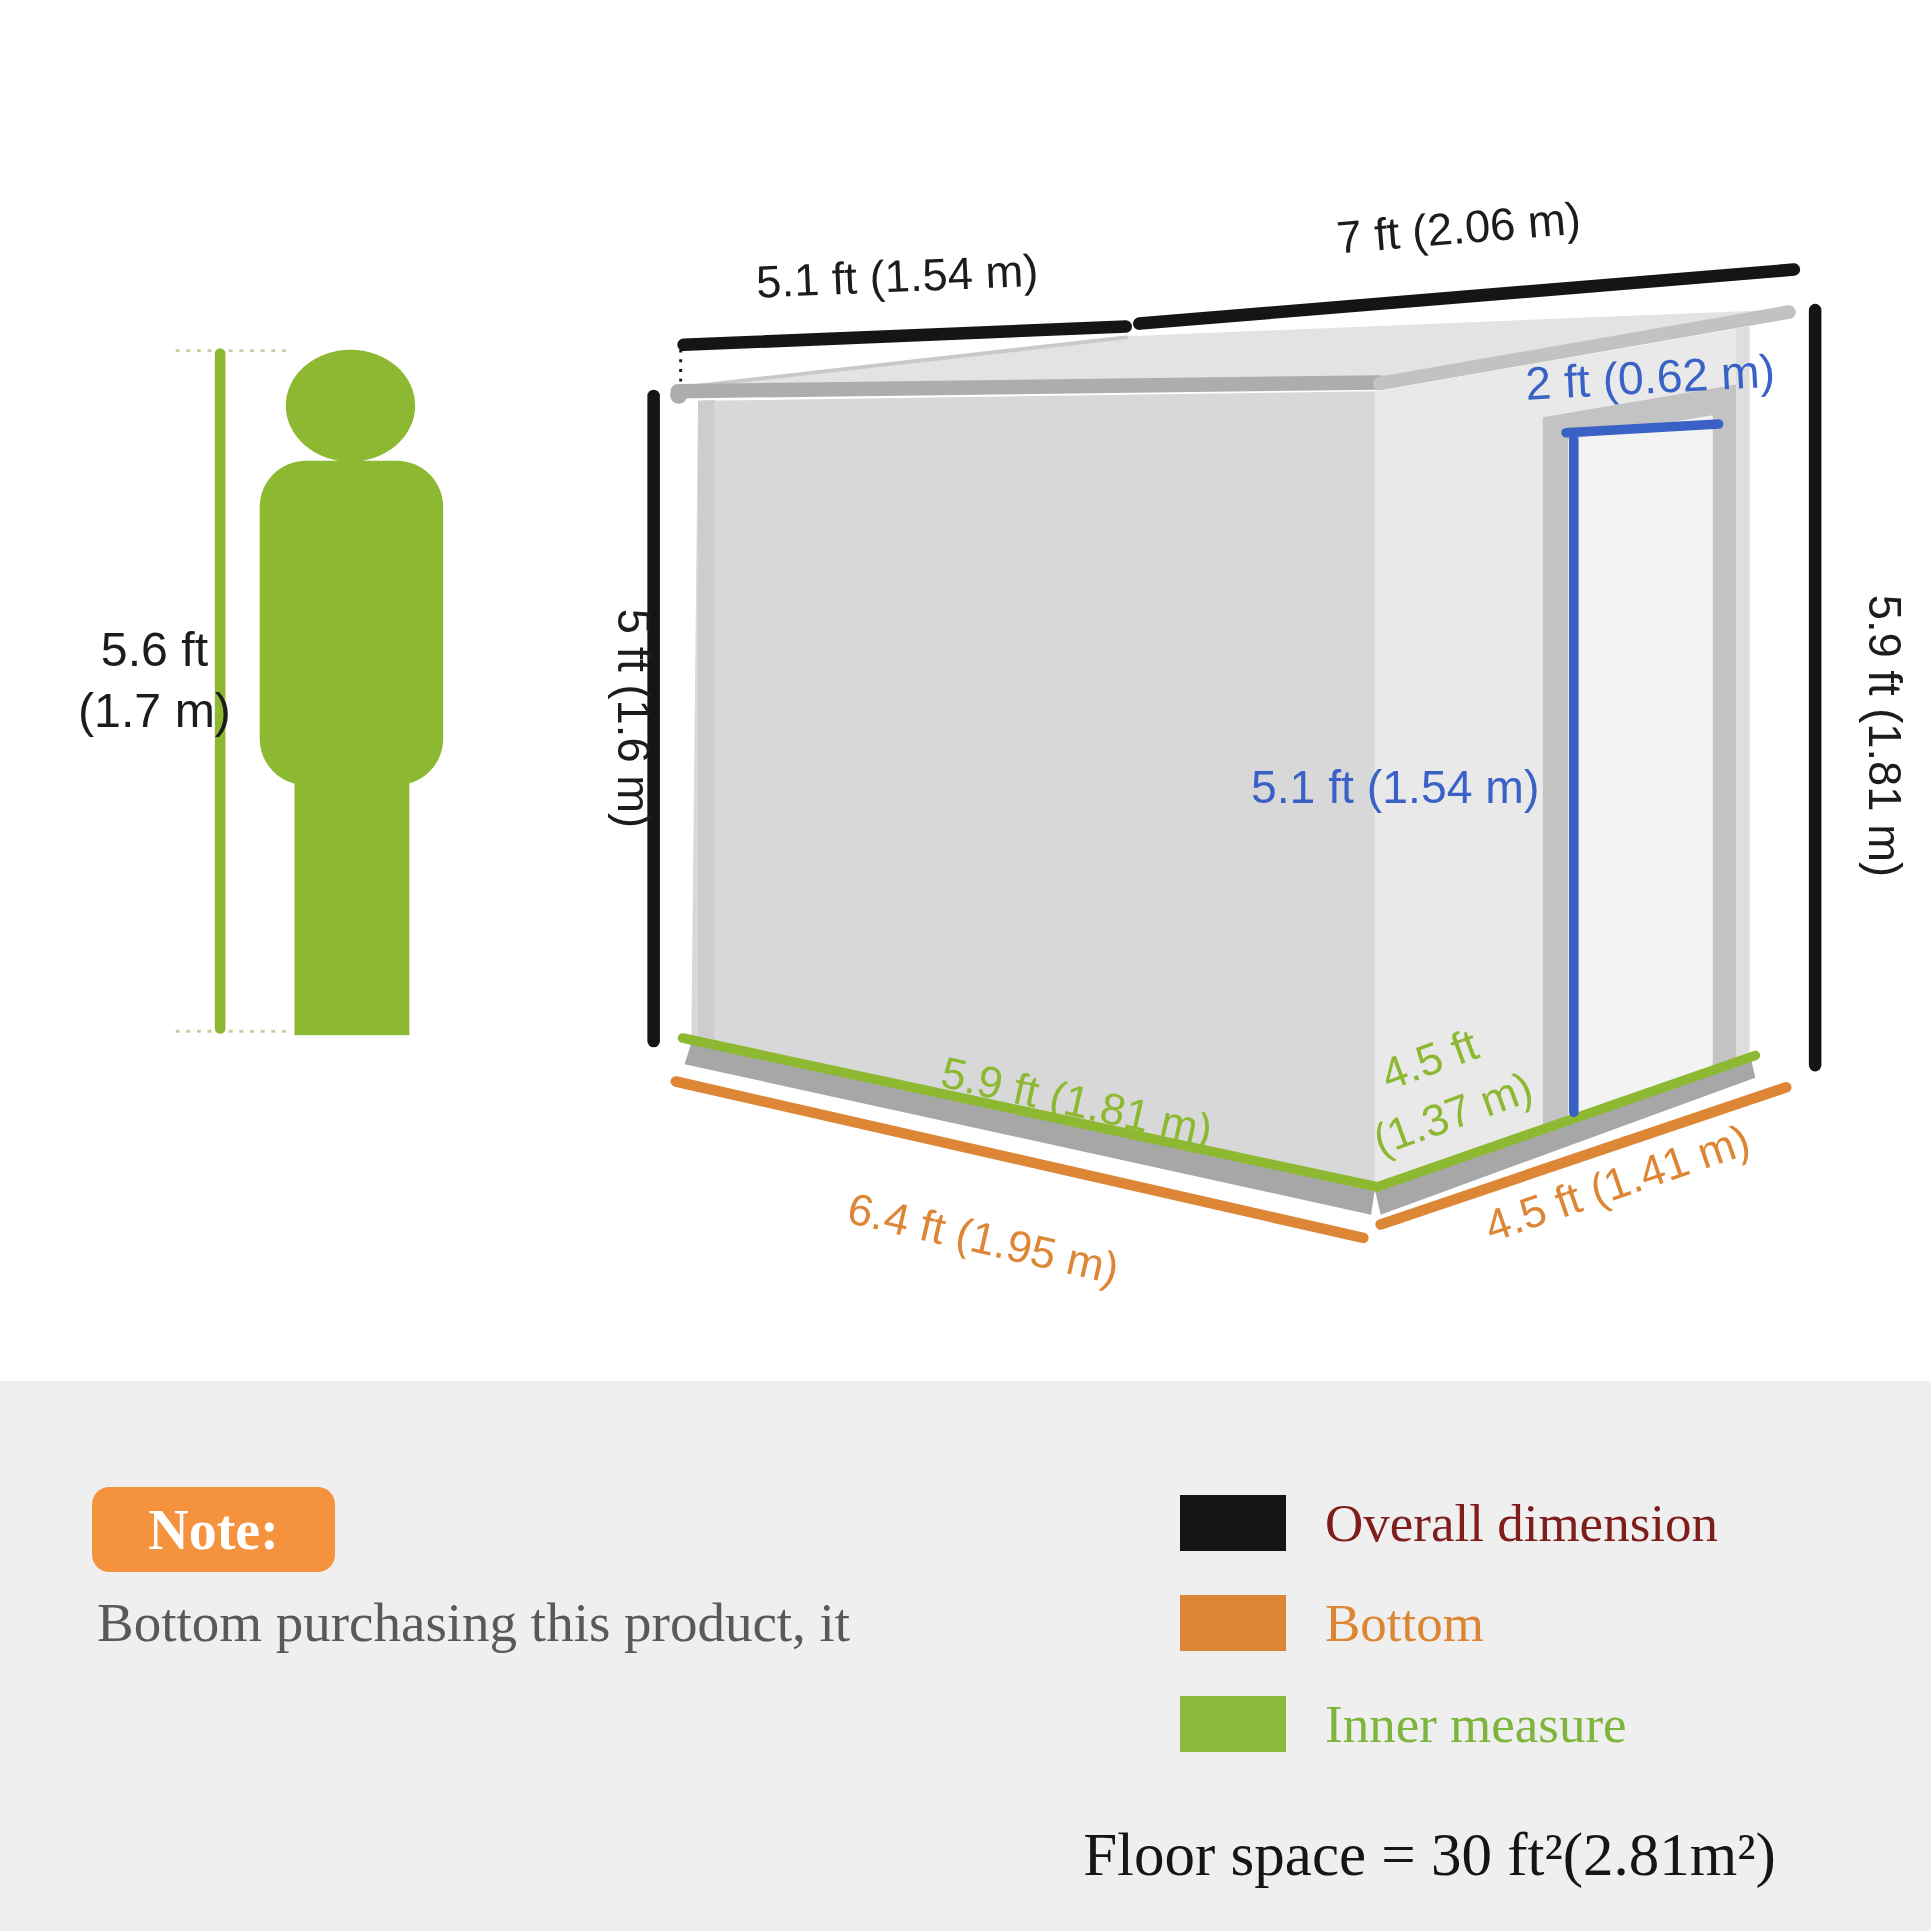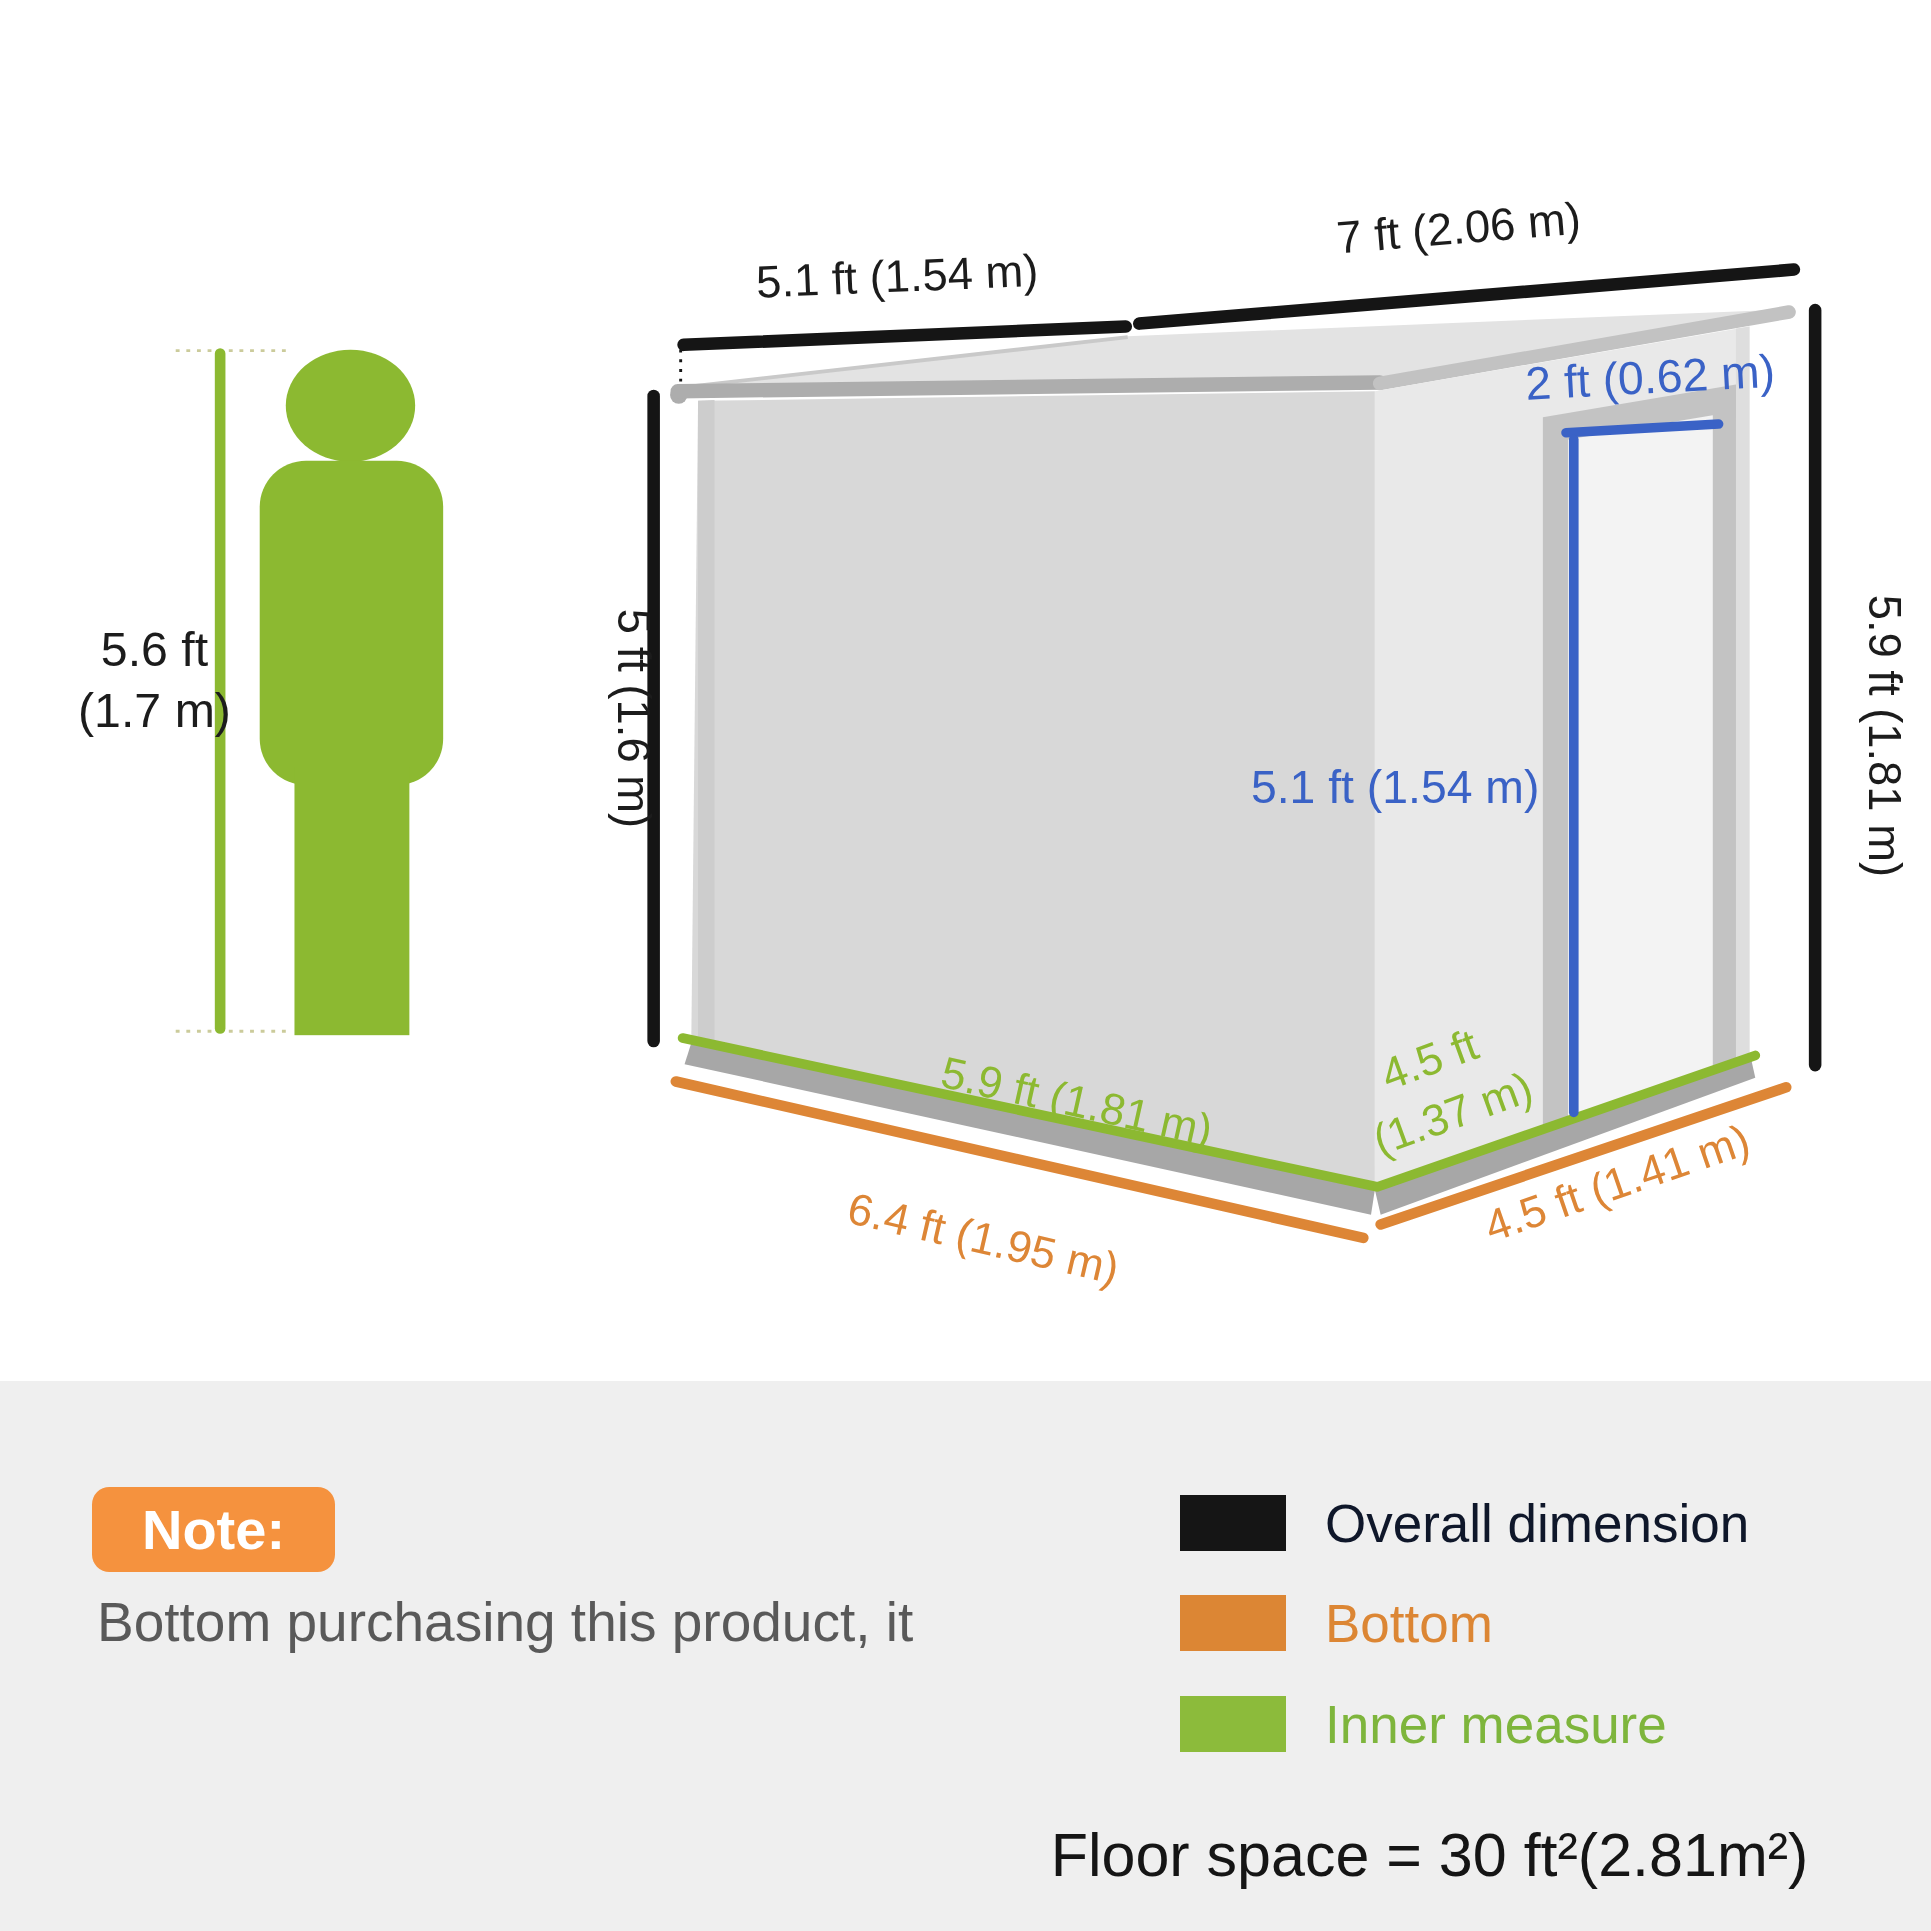--- a/index.html
+++ b/index.html
@@ -1,27 +1,27 @@
 <!DOCTYPE html>
 <html><head>
 <meta charset="utf-8">
 <style>
   html,body{margin:0;padding:0;background:#ffffff;}
   body{width:1931px;height:1931px;position:relative;font-family:"Liberation Sans","DejaVu Sans",sans-serif;}
   .stage{position:absolute;left:0;top:0;width:1931px;height:1931px;overflow:hidden;}
   .diagram{position:absolute;left:0;top:0;}
   svg text{font-family:"Liberation Sans","DejaVu Sans",sans-serif;}
-  .panel{position:absolute;left:0;top:1381px;width:1931px;height:550px;background:#EFEFEF;}
+  .panel{position:absolute;left:0;top:1381px;width:1931px;height:550px;background:#EFEFEF;font-family:Liberation Serif, serif;}
   .note-badge{position:absolute;left:92px;top:106px;width:243px;height:85px;background:#F5923E;border-radius:17.4px;
     display:flex;align-items:center;justify-content:center;color:#ffffff;font-weight:bold;font-size:56px;}
   .note-text{position:absolute;left:97px;top:205px;font-size:55px;line-height:73px;color:#595959;}
   .legend-swatch{position:absolute;left:1180px;width:106px;height:56px;}
   .legend-label{position:absolute;left:1325px;height:56px;display:flex;align-items:center;font-size:53px;}
   .sw-black{top:114px;background:#151515;}
-  .lb-black{top:114px;color:#0f172a;}
+  .lb-black{top:114px;color:#7f1d1d;}
   .sw-orange{top:214px;background:#DC8634;}
   .lb-orange{top:214px;color:#DC8634;}
   .sw-green{top:315px;background:#8CBB3B;}
   .lb-green{top:315px;color:#7EB53C;}
   .floor-space{position:absolute;left:966px;top:439px;width:927px;text-align:center;font-size:61px;color:#151515;}
 </style>
 </head>
 <body>
 
 <div class="stage">

